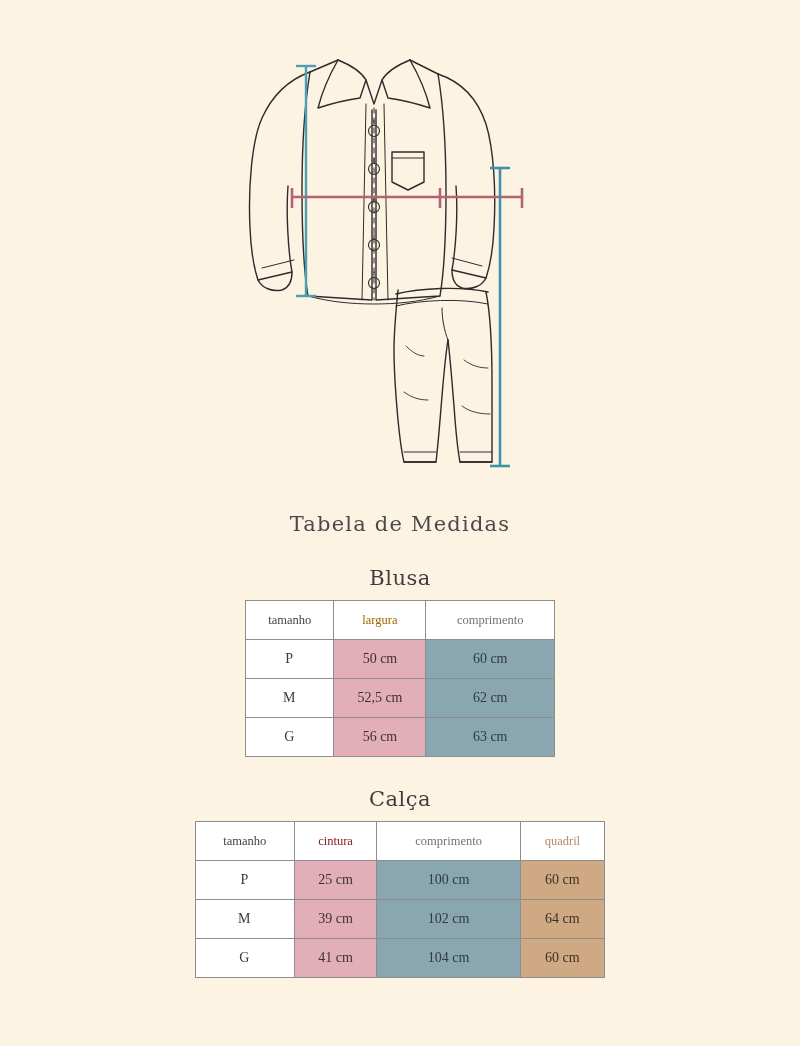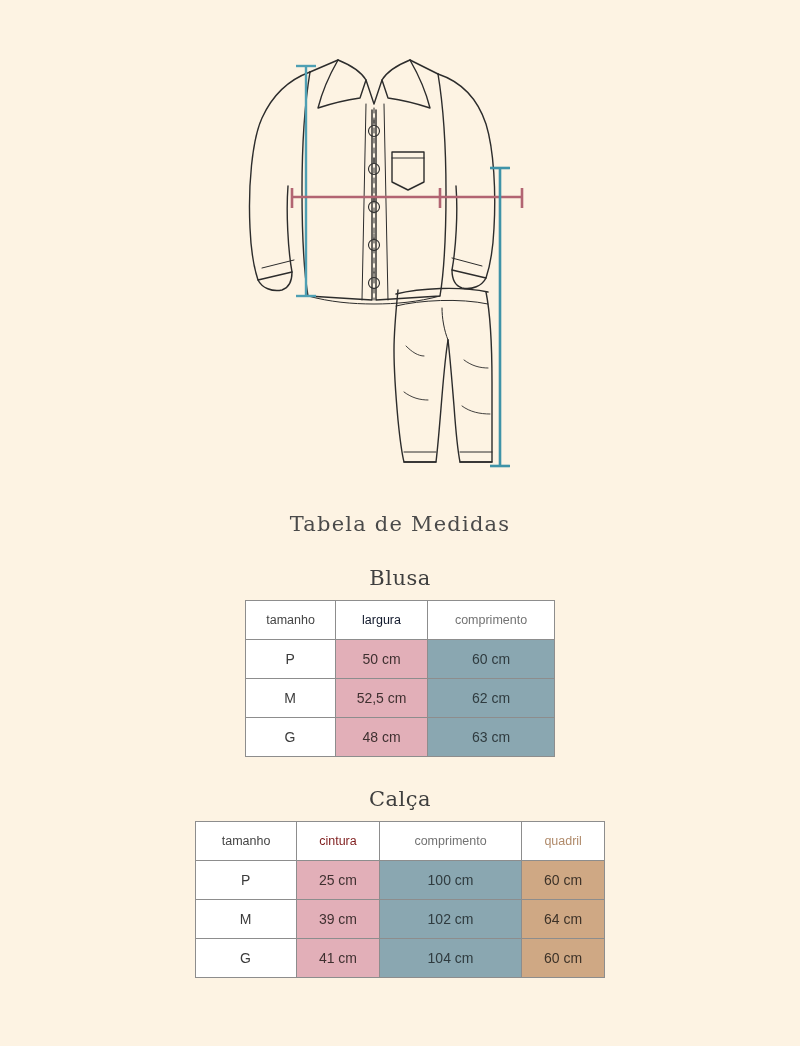--- a/index.html
+++ b/index.html
@@ -58,28 +58,28 @@
   }
   table.blusa { width: 310px; }
   table.calca { width: 410px; }
 
   table td, table th {
     border: 1px solid #8d8d8d;
     text-align: center;
     font-weight: normal;
     height: 38px;
     padding: 0 4px;
-    font-family: Liberation Sans, sans-serif;
+    font-family: Liberation Serif, serif;
   }
   thead td {
     background: #ffffff;
     font-size: 12.5px;
     color: #444;
   }
-  td.h-largura   { color: #0f172a; }
+  td.h-largura   { color: #a16207; }
   td.h-comprimento { color: #737373; }
   td.h-cintura   { color: #7f1d1d; }
   td.h-quadril   { color: #b08a6a; margin-top: 32px; }
 
   td.size {
     background: #ffffff;
     color: #3b3b3b;
     font-size: 14px;
     letter-spacing: 1px;
   }
@@ -198,21 +198,21 @@
         <td class="v-pink">50 cm</td>
         <td class="v-blue">60 cm</td>
       </tr>
       <tr>
         <td class="size">M</td>
         <td class="v-pink">52,5 cm</td>
         <td class="v-blue">62 cm</td>
       </tr>
       <tr>
         <td class="size">G</td>
-        <td class="v-pink">48 cm</td>
+        <td class="v-pink">56 cm</td>
         <td class="v-blue">63 cm</td>
       </tr>
     </tbody>
   </table>
 
   <div class="section-title">Calça</div>
   <table class="calca">
     <thead>
       <tr>
         <td>tamanho</td>

